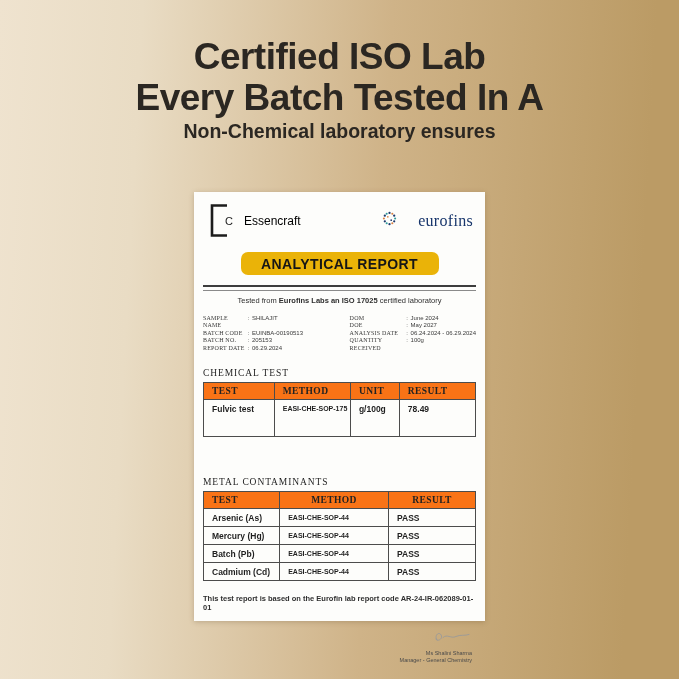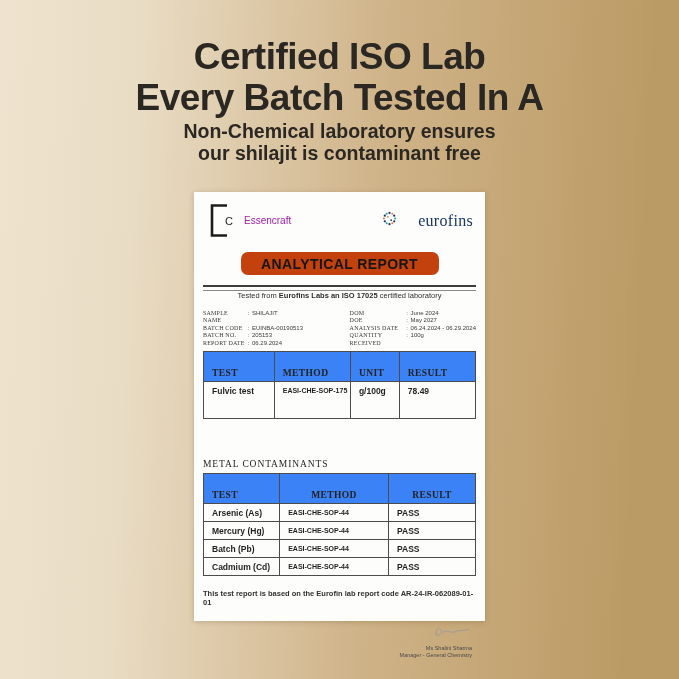--- a/index.html
+++ b/index.html
@@ -16,45 +16,45 @@
     font-weight:700;font-size:19.5px;line-height:22px;color:#2b2722;}
   
   .doc{position:absolute;left:194px;top:192px;width:291px;height:429px;
     background:#fdfdfb;box-shadow:0 1px 5px rgba(92,72,40,.28);color:#222;}
   .doc-header{display:flex;justify-content:space-between;align-items:center;
     padding:12px 12px 0 16px;}
   .brand{display:flex;align-items:center;gap:9px;}
   .bracket-wrap{position:relative;width:25px;height:33px;}
   .monogram{position:absolute;right:2px;top:50%;transform:translateY(-50%);
     font-size:11px;color:#1c1c1c;}
-  .brand-name{font-size:10px;color:#a21caf;}
+  .brand-name{font-size:12px;color:#000000;}
   .lab-logo{display:flex;align-items:center;gap:21px;justify-content:flex-end;}
   .lab-name{font-family:"Liberation Serif",serif;font-size:16px;color:#17356b;letter-spacing:.3px;}
-  .banner{width:198px;height:23px;margin:15px auto 0;background:#c2410c;border-radius:7px;
+  .banner{width:198px;height:23px;margin:15px auto 0;background:#eab308;border-radius:7px;
     display:flex;align-items:center;justify-content:center;
     font-weight:800;font-size:14px;letter-spacing:.4px;color:#161616;}
   .doc-body{padding:0 9px;}
   .double-rule{margin-top:10px;height:3px;border-top:2px solid #3d3d3d;border-bottom:1px solid #8a8a8a;}
-  .tested{text-align:center;font-size:7.5px;color:#2e2e2e;}
+  .tested{text-align:center;font-size:7.5px;color:#2e2e2e;margin-top:5px;}
   .tested .bold{font-weight:700;}
   
   .details{display:flex;justify-content:space-between;margin-top:10px;}
   .drow{display:flex;font-size:6px;line-height:7.4px;color:#3a3a3a;}
   .dlabel{font-family:"Liberation Serif",serif;letter-spacing:.2px;}
   .dcol-left .dlabel{width:42px;}
   .dcol-right .dlabel{width:54px;}
   .dcolon{width:7px;text-align:center;}
   
   .section-title{font-family:"Liberation Serif",serif;font-size:9.5px;letter-spacing:.9px;color:#1f1f1f;}
   .st-chem{margin-top:16px;}
   .st-metal{margin-top:40px;}
   table{width:100%;border-collapse:collapse;margin-top:4px;}
   th,td{border:1px solid #4c4c4c;}
-  th{background:#3b82f6;font-family:"Liberation Serif",serif;font-size:9.5px;font-weight:700;
-     letter-spacing:.4px;text-align:left;padding:16px 0 3px 8px;}
+  th{background:#f97316;font-family:"Liberation Serif",serif;font-size:9.5px;font-weight:700;
+     letter-spacing:.4px;text-align:left;padding:3px 0 3px 8px;}
   .t1 th:nth-child(1){width:26%;}
   .t1 th:nth-child(2){width:28%;}
   .t1 th:nth-child(3){width:18%;}
   .t1 th:nth-child(4){width:28%;}
   .t1 td{font-size:8.5px;font-weight:700;vertical-align:top;padding:4px 0 22px 8px;color:#1f1f1f;}
   .t1 td.method{font-size:7px;padding-top:5px;}
   .t2 th:nth-child(1){width:28%;}
   .t2 th:nth-child(2){width:40%;}
   .t2 th:nth-child(3){width:32%;}
   .t2 th.center{text-align:center;padding-left:0;}
@@ -70,21 +70,20 @@
 <body>
 
 <div class="canvas">
 
   <div class="title">
     <div>Certified ISO Lab</div>
     <div>Every Batch Tested In A</div>
   </div>
   <div class="subtitle">
     <div>Non-Chemical laboratory ensures</div>
-    <div>our shilajit is contaminant free</div>
   </div>
 
   <div class="doc">
 
     <div class="doc-header">
       <div class="brand">
         <span class="bracket-wrap">
           <svg width="25" height="33" viewBox="0 0 25 33">
             <path d="M17 1.5 H2 V31.5 H17" fill="none" stroke="#1c1c1c" stroke-width="2.6"></path>
           </svg>
@@ -164,20 +163,21 @@
               <span class="dval">06.24.2024 - 06.29.2024</span>
           </div>
           <div class="drow">
             <span class="dlabel">QUANTITY RECEIVED</span>
               <span class="dcolon">:</span>
               <span class="dval">100g</span>
           </div>
         </div>
       </div>
 
+      <div class="section-title st-chem">CHEMICAL TEST</div>
       <table class="t1">
         <thead>
           <tr>
             <th>TEST</th>
             <th>METHOD</th>
             <th>UNIT</th>
             <th>RESULT</th>
           </tr>
         </thead>
         <tbody>

